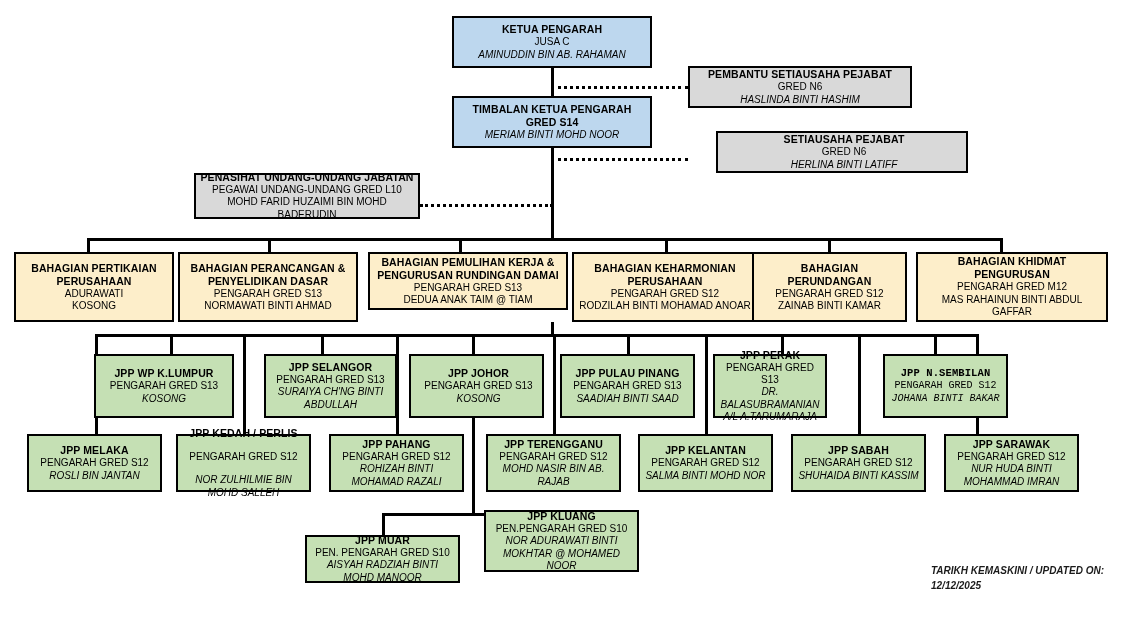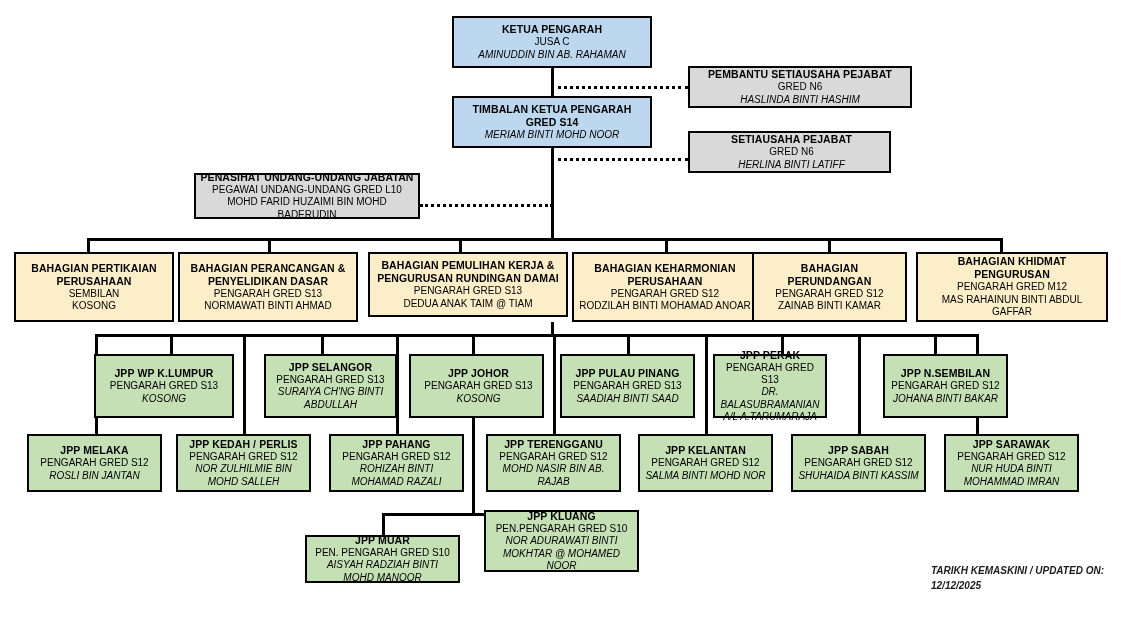--- a/index.html
+++ b/index.html
@@ -86,45 +86,45 @@
     <div class="t1">GRED S14</div>
     <div class="t3">MERIAM BINTI MOHD NOOR</div>
   </div>
 
   <div class="box grey" style="left:688px;top:66px;width:224px;height:42px;">
     <div class="t1">PEMBANTU SETIAUSAHA PEJABAT</div>
     <div class="t2">GRED N6</div>
     <div class="t3">HASLINDA BINTI HASHIM</div>
   </div>
 
-  <div class="box grey" style="left:688px;top:131px;width:203px;height:42px;padding-left:8px;">
+  <div class="box grey" style="left:716px;top:131px;width:252px;height:42px;padding-left:8px;">
     <div class="t1">SETIAUSAHA PEJABAT</div>
     <div class="t2">GRED N6</div>
     <div class="t3">HERLINA BINTI LATIFF</div>
   </div>
 
   <div class="box grey" style="left:194px;top:173px;width:226px;height:46px;">
     <div class="t1">PENASIHAT UNDANG-UNDANG JABATAN</div>
     <div class="t2">PEGAWAI UNDANG-UNDANG GRED L10</div>
     <div class="t2">MOHD FARID HUZAIMI BIN MOHD BADERUDIN</div>
   </div>
 
   <div class="box yellow" style="left:14px;top:252px;width:160px;height:70px;">
     <div class="t1">BAHAGIAN PERTIKAIAN PERUSAHAAN</div>
-    <div class="t2">SEMBILAN</div>
+    <div class="t2">ADURAWATI</div>
     <div class="t2">KOSONG</div>
   </div>
 
   <div class="box yellow" style="left:178px;top:252px;width:180px;height:70px;">
     <div class="t1">BAHAGIAN PERANCANGAN &amp; PENYELIDIKAN DASAR</div>
     <div class="t2">PENGARAH GRED S13</div>
     <div class="t2">NORMAWATI BINTI AHMAD</div>
   </div>
 
-  <div class="box yellow" style="left:368px;top:252px;width:200px;height:65px;">
+  <div class="box yellow" style="left:368px;top:252px;width:200px;height:58px;">
     <div class="t1">BAHAGIAN PEMULIHAN KERJA &amp; PENGURUSAN RUNDINGAN DAMAI</div>
     <div class="t2">PENGARAH GRED S13</div>
     <div class="t2">DEDUA ANAK TAIM @ TIAM</div>
   </div>
 
   <div class="box yellow" style="left:572px;top:252px;width:186px;height:70px;">
     <div class="t1">BAHAGIAN KEHARMONIAN PERUSAHAAN</div>
     <div class="t2">PENGARAH GRED S12</div>
     <div class="t2">RODZILAH BINTI MOHAMAD ANOAR</div>
   </div>
@@ -164,33 +164,33 @@
     <div class="t2">PENGARAH GRED S13</div>
     <div class="t3">SAADIAH BINTI SAAD</div>
   </div>
 
   <div class="box green" style="left:713px;top:354px;width:114px;height:64px;">
     <div class="t1">JPP PERAK</div>
     <div class="t2">PENGARAH GRED S13</div>
     <div class="t3">DR. BALASUBRAMANIAN A/L A.TARUMARAJA</div>
   </div>
 
-  <div class="box green" style="left:883px;top:354px;width:125px;height:64px;">
+  <div class="box green" style="left:883px;top:354px;width:125px;height:64px;font-family:Liberation Mono, monospace;">
     <div class="t1">JPP N.SEMBILAN</div>
     <div class="t2">PENGARAH GRED S12</div>
     <div class="t3">JOHANA BINTI BAKAR</div>
   </div>
 
   <div class="box green" style="left:27px;top:434px;width:135px;height:58px;">
     <div class="t1">JPP MELAKA</div>
     <div class="t2">PENGARAH GRED S12</div>
     <div class="t3">ROSLI BIN JANTAN</div>
   </div>
 
-  <div class="box green" style="left:176px;top:434px;width:135px;height:58px;">
+  <div class="box green" style="left:176px;top:434px;width:135px;height:58px;gap:11px;">
     <div class="t1">JPP KEDAH / PERLIS</div>
     <div class="t2">PENGARAH GRED S12</div>
     <div class="t3">NOR ZULHILMIE BIN MOHD SALLEH</div>
   </div>
 
   <div class="box green" style="left:329px;top:434px;width:135px;height:58px;">
     <div class="t1">JPP PAHANG</div>
     <div class="t2">PENGARAH GRED S12</div>
     <div class="t3">ROHIZAH BINTI MOHAMAD RAZALI</div>
   </div>

